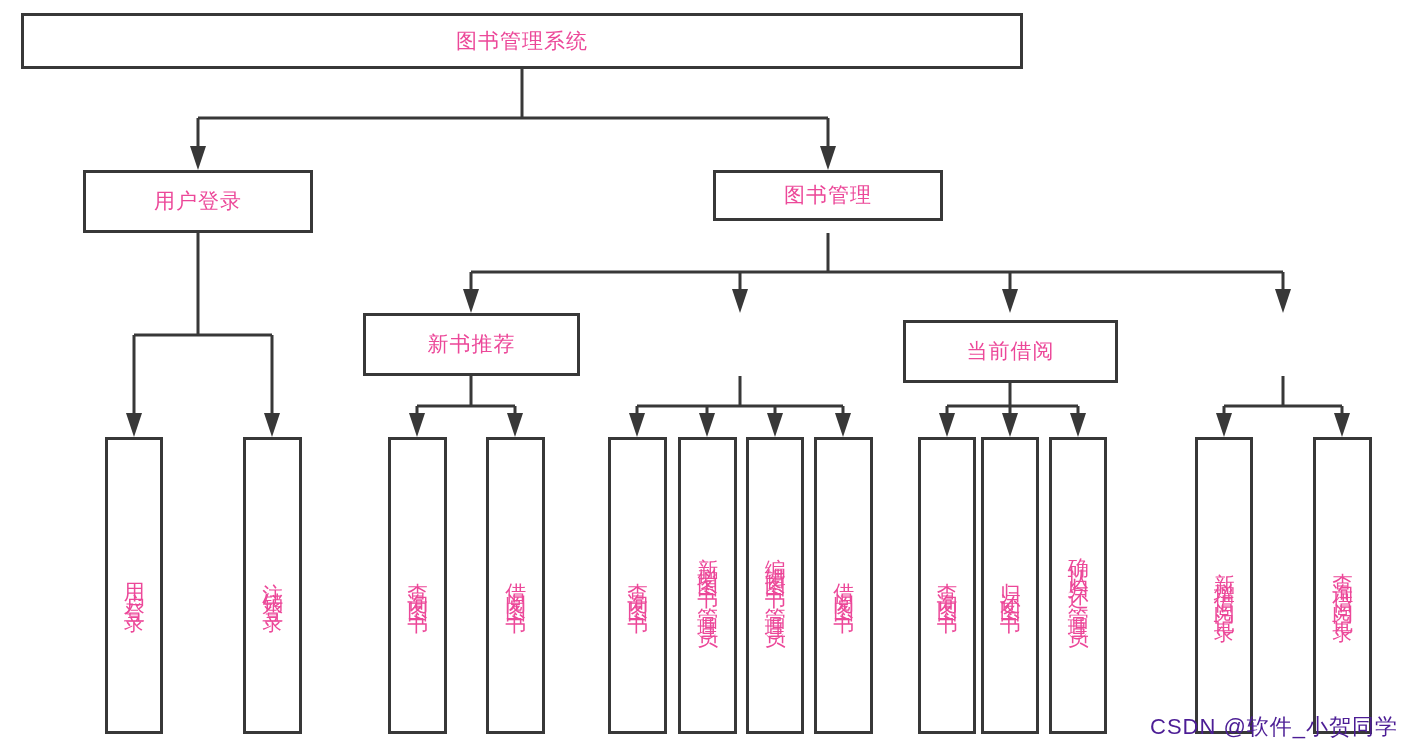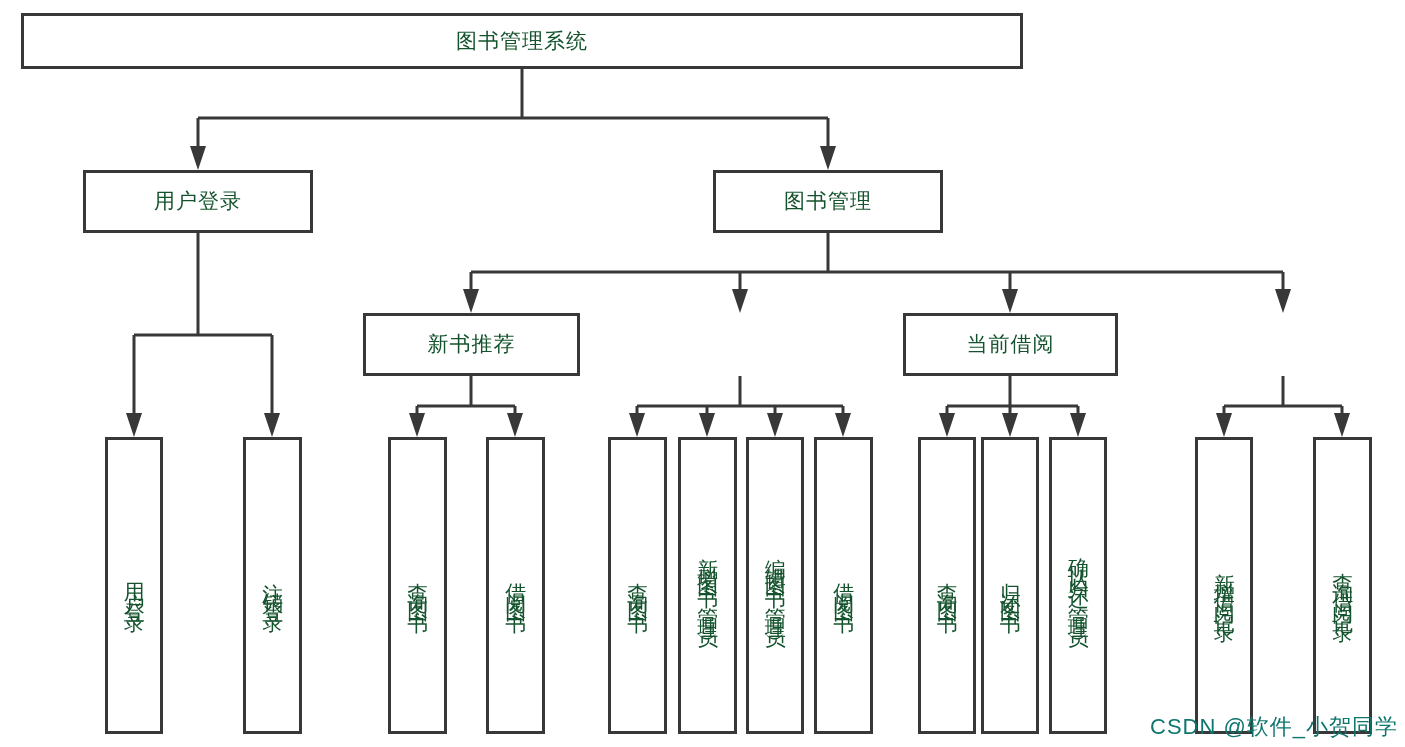--- a/index.html
+++ b/index.html
@@ -23,40 +23,40 @@
     height: 747px;
   }
   .node {
     position: absolute;
     box-sizing: border-box;
     border: 3px solid #383838;
     background: #ffffff;
     display: flex;
     align-items: center;
     justify-content: center;
-    color: #14532d;
+    color: #ec4899;
     font-size: 21px;
     line-height: 1.25;
     text-align: center;
   }
   .node .lbl {
     letter-spacing: 1px;
     white-space: nowrap;
   }
   .node.v .lbl {
     writing-mode: vertical-rl;
     letter-spacing: 10px;
     white-space: normal;
   }
   #watermark {
     position: absolute;
     left: 1150px;
     top: 712px;
     font-size: 22px;
-    color: #0f766e;
+    color: #4c1d95;
     letter-spacing: 1px;
     white-space: nowrap;
   }
 </style>
 </head>
 <body>
 
 <div id="canvas">
 
   <svg id="connectors" viewBox="0 0 1405 747" xmlns="http://www.w3.org/2000/svg">
@@ -93,28 +93,28 @@
     </g>
   </svg>
 
   <div class="node" style="left:21px;top:13px;width:1002px;height:56px">
     <span class="lbl">图书管理系统</span>
   </div>
 
   <div class="node" style="left:83px;top:170px;width:230px;height:63px">
     <span class="lbl">用户登录</span>
   </div>
-  <div class="node" style="left:713px;top:170px;width:230px;height:63px">
+  <div class="node" style="left:713px;top:170px;width:230px;height:51px">
     <span class="lbl">图书管理</span>
   </div>
 
   <div class="node" style="left:363px;top:313px;width:217px;height:63px">
     <span class="lbl">新书推荐</span>
   </div>
-  <div class="node" style="left:903px;top:313px;width:215px;height:63px">
+  <div class="node" style="left:903px;top:320px;width:215px;height:63px">
     <span class="lbl">当前借阅</span>
   </div>
 
   <div class="node v" style="left:105px;top:437px;width:58px;height:297px">
     <span class="lbl">用户登录</span>
   </div>
   <div class="node v" style="left:243px;top:437px;width:59px;height:297px">
     <span class="lbl">注销登录</span>
   </div>
 

